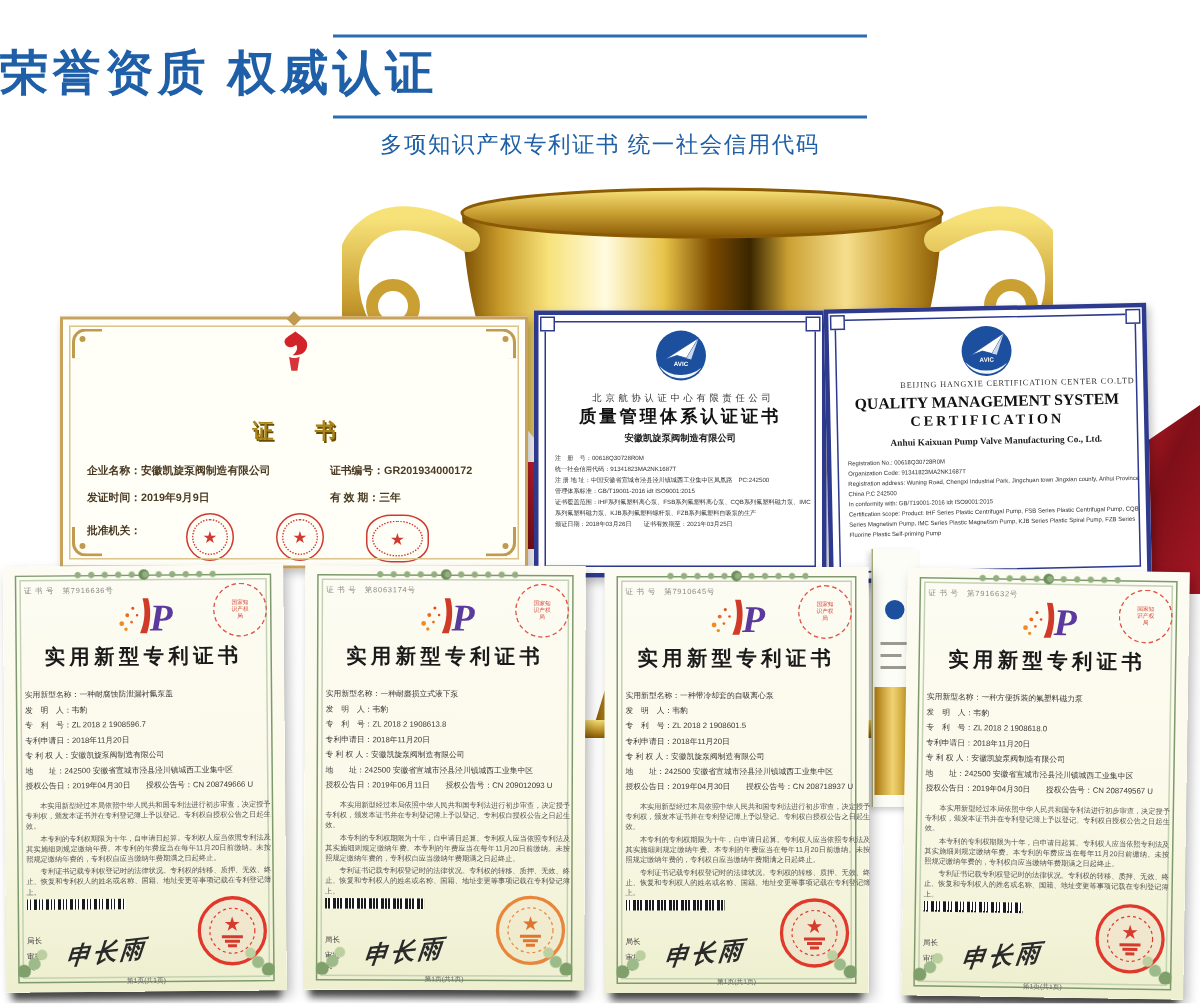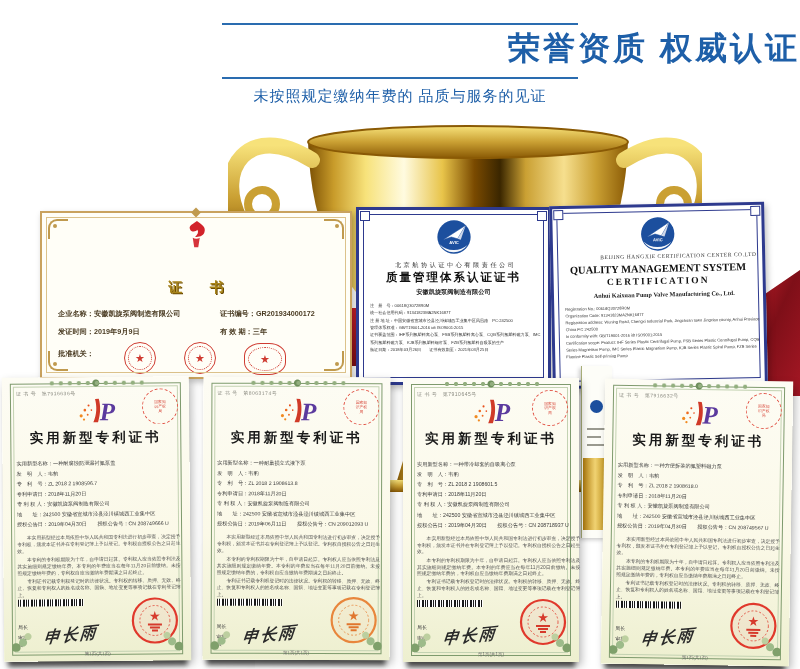--- a/index.html
+++ b/index.html
@@ -1,21 +1,21 @@
 <!DOCTYPE html>
 <html><head>
 <meta charset="utf-8">
 <style>
   html,body{margin:0;padding:0;background:#fff;}
   .page{position:relative;width:800px;height:669px;overflow:hidden;background:#fff;
         font-family:"Liberation Sans","DejaVu Sans",sans-serif;}
   
   .hline{position:absolute;left:222px;width:356px;height:2px;background:#2a6cb0;}
   .hl1{top:23px;} .hl2{top:77px;}
-  .htitle{position:absolute;top:27px;left:0;right:0;text-align:right;
+  .htitle{position:absolute;top:27px;left:0;right:0;text-align:left;
           font-size:32px;font-weight:bold;color:#1e5fa8;letter-spacing:3px;}
   .hsub{position:absolute;top:87px;left:0;right:0;text-align:center;
         font-size:15px;color:#1e5fa8;letter-spacing:1px;}
   
   .trophy{position:absolute;left:228px;top:112px;z-index:0;}
   .ribbon{position:absolute;left:686px;top:262px;width:114px;height:134px;z-index:1;
           background:linear-gradient(115deg,#5e0a10,#c41e2a 38%,#7e0f18 66%,#a51724);
           clip-path:polygon(0 55%,18% 40%,38% 55%,62% 28%,100% 6%,100% 100%,30% 100%,8% 78%);}
   .ribbon2{position:absolute;left:349px;top:308px;width:12px;height:58px;z-index:1;
            background:linear-gradient(#c41e2a,#7e0f18);}
@@ -116,21 +116,21 @@
          transform:scale(.45);transform-origin:50% 100%;}
 </style>
 </head>
 <body>
 
 <div class="page">
 
   <div class="hline hl1"></div>
   <div class="htitle">荣誉资质 权威认证</div>
   <div class="hline hl2"></div>
-  <div class="hsub">未按照规定缴纳年费的 品质与服务的见证</div>
+  <div class="hsub">多项知识产权专利证书 统一社会信用代码</div>
 
   <svg class="trophy" width="474" height="380" viewBox="0 0 474 380">
     <defs>
       <linearGradient id="gold" x1="0" y1="0" x2="1" y2="0">
         <stop offset="0" stop-color="#7a4f03"></stop>
           <stop offset=".08" stop-color="#c89b2a"></stop>
         <stop offset=".18" stop-color="#f7e27a"></stop>
           <stop offset=".30" stop-color="#fffbe0"></stop>
         <stop offset=".42" stop-color="#e8c44a"></stop>
           <stop offset=".52" stop-color="#7a4a00"></stop>

